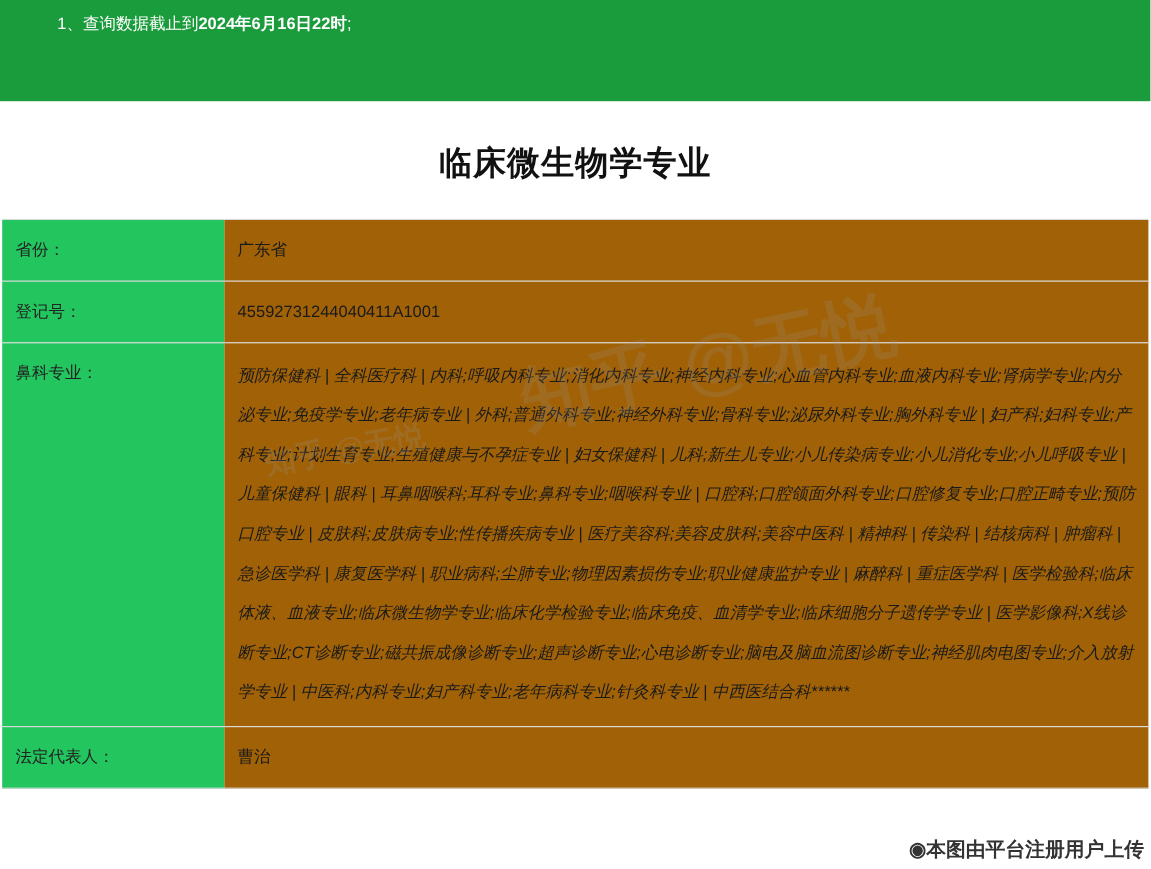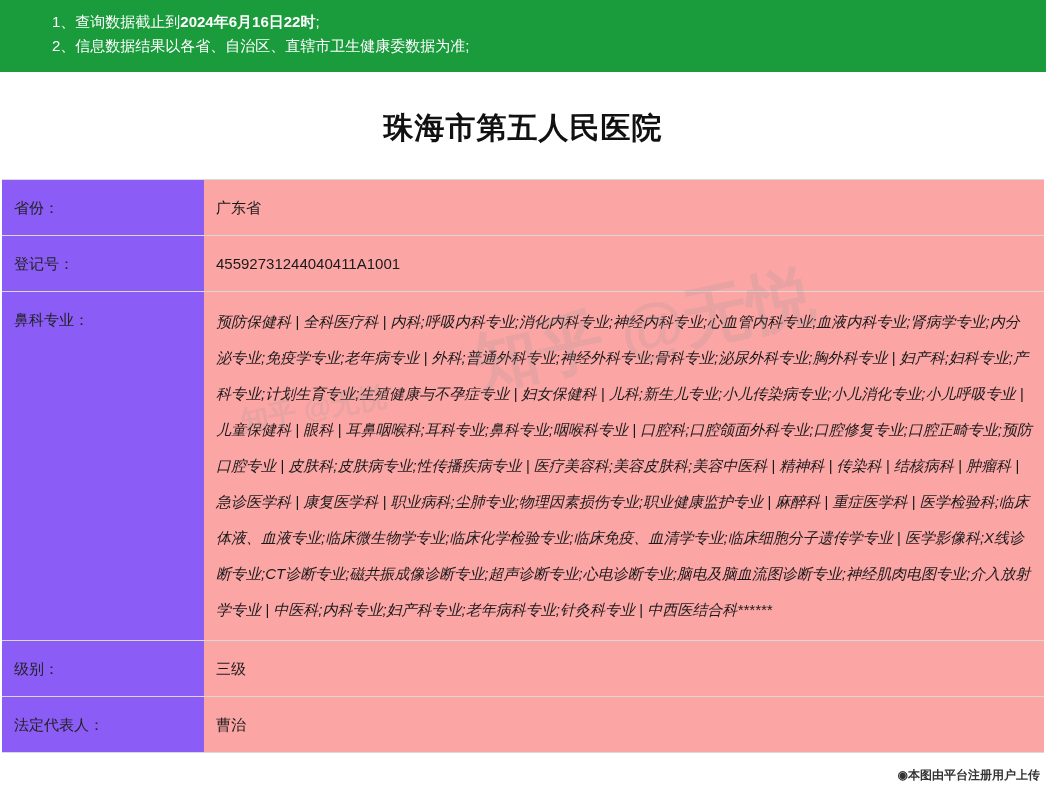--- a/index.html
+++ b/index.html
@@ -12,21 +12,21 @@
     background: #ffffff;
     font-family: "Liberation Sans", sans-serif;
     color: #000000;
     overflow: hidden;
     position: relative;
   }
   .notice-bar {
     background: #1a9b3c;
     color: #ffffff;
     padding: 10px 0 12px 0;
-    height: 72px;
+    height: 92px;
     box-sizing: border-box;
   }
   .notice-line {
     font-size: 15px;
     line-height: 24px;
     padding-left: 52px;
     white-space: nowrap;
   }
   .notice-line b {
     font-weight: bold;
@@ -49,26 +49,26 @@
   table.info td {
     border-top: 1px solid #d9d9d9;
     border-bottom: 1px solid #d9d9d9;
     padding: 14px 10px 14px 12px;
     font-size: 15px;
     line-height: 27px;
     vertical-align: top;
   }
   td.label {
     width: 180px;
-    background: #8b5cf6;
+    background: #22c55e;
     color: #222222;
     white-space: nowrap;
   }
   td.value {
-    background: #fca5a5;
+    background: #a16207;
     color: #1a1a1a;
     word-break: break-all;
   }
   td.value.dept {
     line-height: 36px;
     padding-top: 12px;
     padding-bottom: 12px;
     font-style: italic;
   }
   .watermark {
@@ -90,55 +90,50 @@
     font-weight: bold;
     color: rgba(150,150,150,0.20);
     transform: rotate(-10deg);
     pointer-events: none;
     white-space: nowrap;
   }
   .corner-mark {
     position: absolute;
     right: 6px;
     bottom: 6px;
-    font-size: 12px;
+    font-size: 18px;
     color: #333333;
     font-weight: bold;
     white-space: nowrap;
   }
 </style>
 </head>
 <body>
 
 <div class="notice-bar">
   <div class="notice-line">1、查询数据截止到<b>2024年6月16日22时</b>;</div>
-  <div class="notice-line">2、信息数据结果以各省、自治区、直辖市卫生健康委数据为准;</div>
 </div>
 
-<div class="title">珠海市第五人民医院</div>
+<div class="title">临床微生物学专业</div>
 
 <table class="info">
   <tbody>
     <tr>
       <td class="label">省份：</td>
       <td class="value">广东省</td>
     </tr>
     <tr>
       <td class="label">登记号：</td>
       <td class="value">45592731244040411A1001</td>
     </tr>
     <tr>
       <td class="label">鼻科专业：</td>
       <td class="value dept">预防保健科 | 全科医疗科 | 内科;呼吸内科专业;消化内科专业;神经内科专业;心血管内科专业;血液内科专业;肾病学专业;内分泌专业;免疫学专业;老年病专业 | 外科;普通外科专业;神经外科专业;骨科专业;泌尿外科专业;胸外科专业 | 妇产科;妇科专业;产科专业;计划生育专业;生殖健康与不孕症专业 | 妇女保健科 | 儿科;新生儿专业;小儿传染病专业;小儿消化专业;小儿呼吸专业 | 儿童保健科 | 眼科 | 耳鼻咽喉科;耳科专业;鼻科专业;咽喉科专业 | 口腔科;口腔颌面外科专业;口腔修复专业;口腔正畸专业;预防口腔专业 | 皮肤科;皮肤病专业;性传播疾病专业 | 医疗美容科;美容皮肤科;美容中医科 | 精神科 | 传染科 | 结核病科 | 肿瘤科 | 急诊医学科 | 康复医学科 | 职业病科;尘肺专业;物理因素损伤专业;职业健康监护专业 | 麻醉科 | 重症医学科 | 医学检验科;临床体液、血液专业;临床微生物学专业;临床化学检验专业;临床免疫、血清学专业;临床细胞分子遗传学专业 | 医学影像科;X线诊断专业;CT诊断专业;磁共振成像诊断专业;超声诊断专业;心电诊断专业;脑电及脑血流图诊断专业;神经肌肉电图专业;介入放射学专业 | 中医科;内科专业;妇产科专业;老年病科专业;针灸科专业 | 中西医结合科******</td>
     </tr>
     <tr>
-      <td class="label">级别：</td>
-      <td class="value">三级</td>
-    </tr>
-    <tr>
       <td class="label">法定代表人：</td>
       <td class="value">曹治</td>
     </tr>
   </tbody>
 </table>
 
 <div class="watermark">知乎 @无悦</div>
 <div class="watermark2">知乎 @无悦</div>
 <div class="corner-mark">◉本图由平台注册用户上传</div>
 

